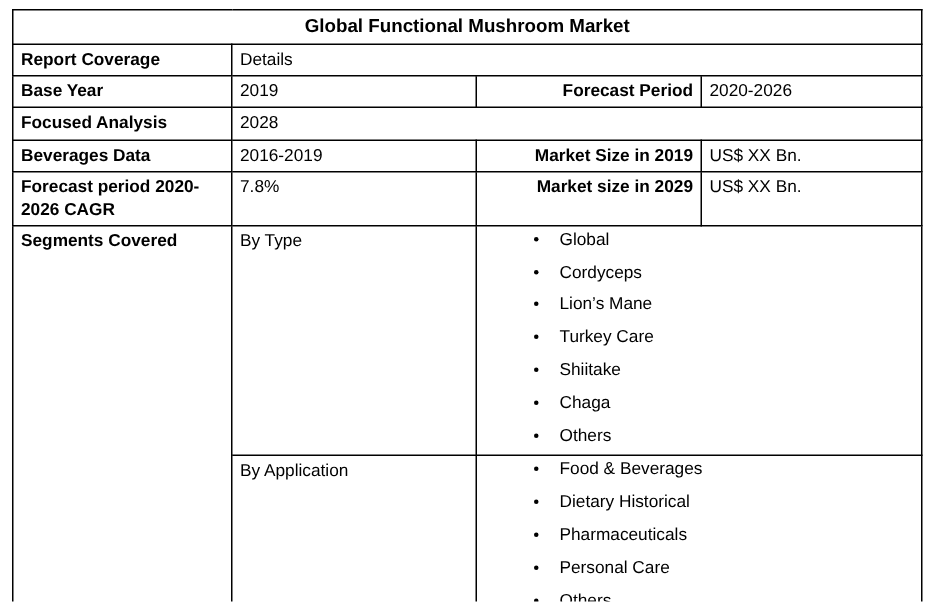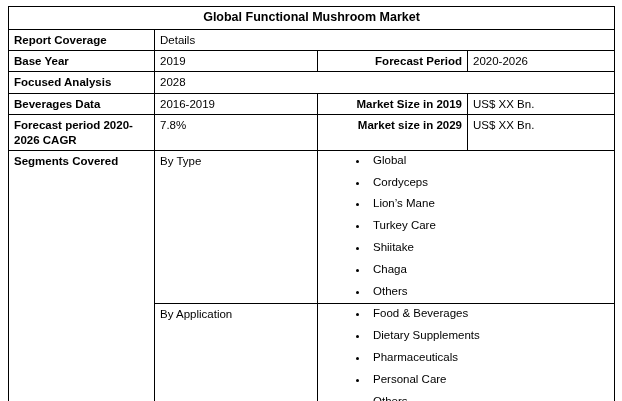--- a/index.html
+++ b/index.html
@@ -138,21 +138,21 @@
             <li>Others</li>
           </ul>
         </td>
       </tr>
 
       <tr>
         <td class="seg-type">By Application</td>
         <td colspan="2">
           <ul class="bullets">
             <li>Food &amp; Beverages</li>
-            <li>Dietary Supplements</li>
+            <li>Dietary Historical</li>
             <li>Pharmaceuticals</li>
             <li>Personal Care</li>
             <li>Others</li>
           </ul>
         </td>
       </tr>
     </tbody>
   </table>
 </div>
 

